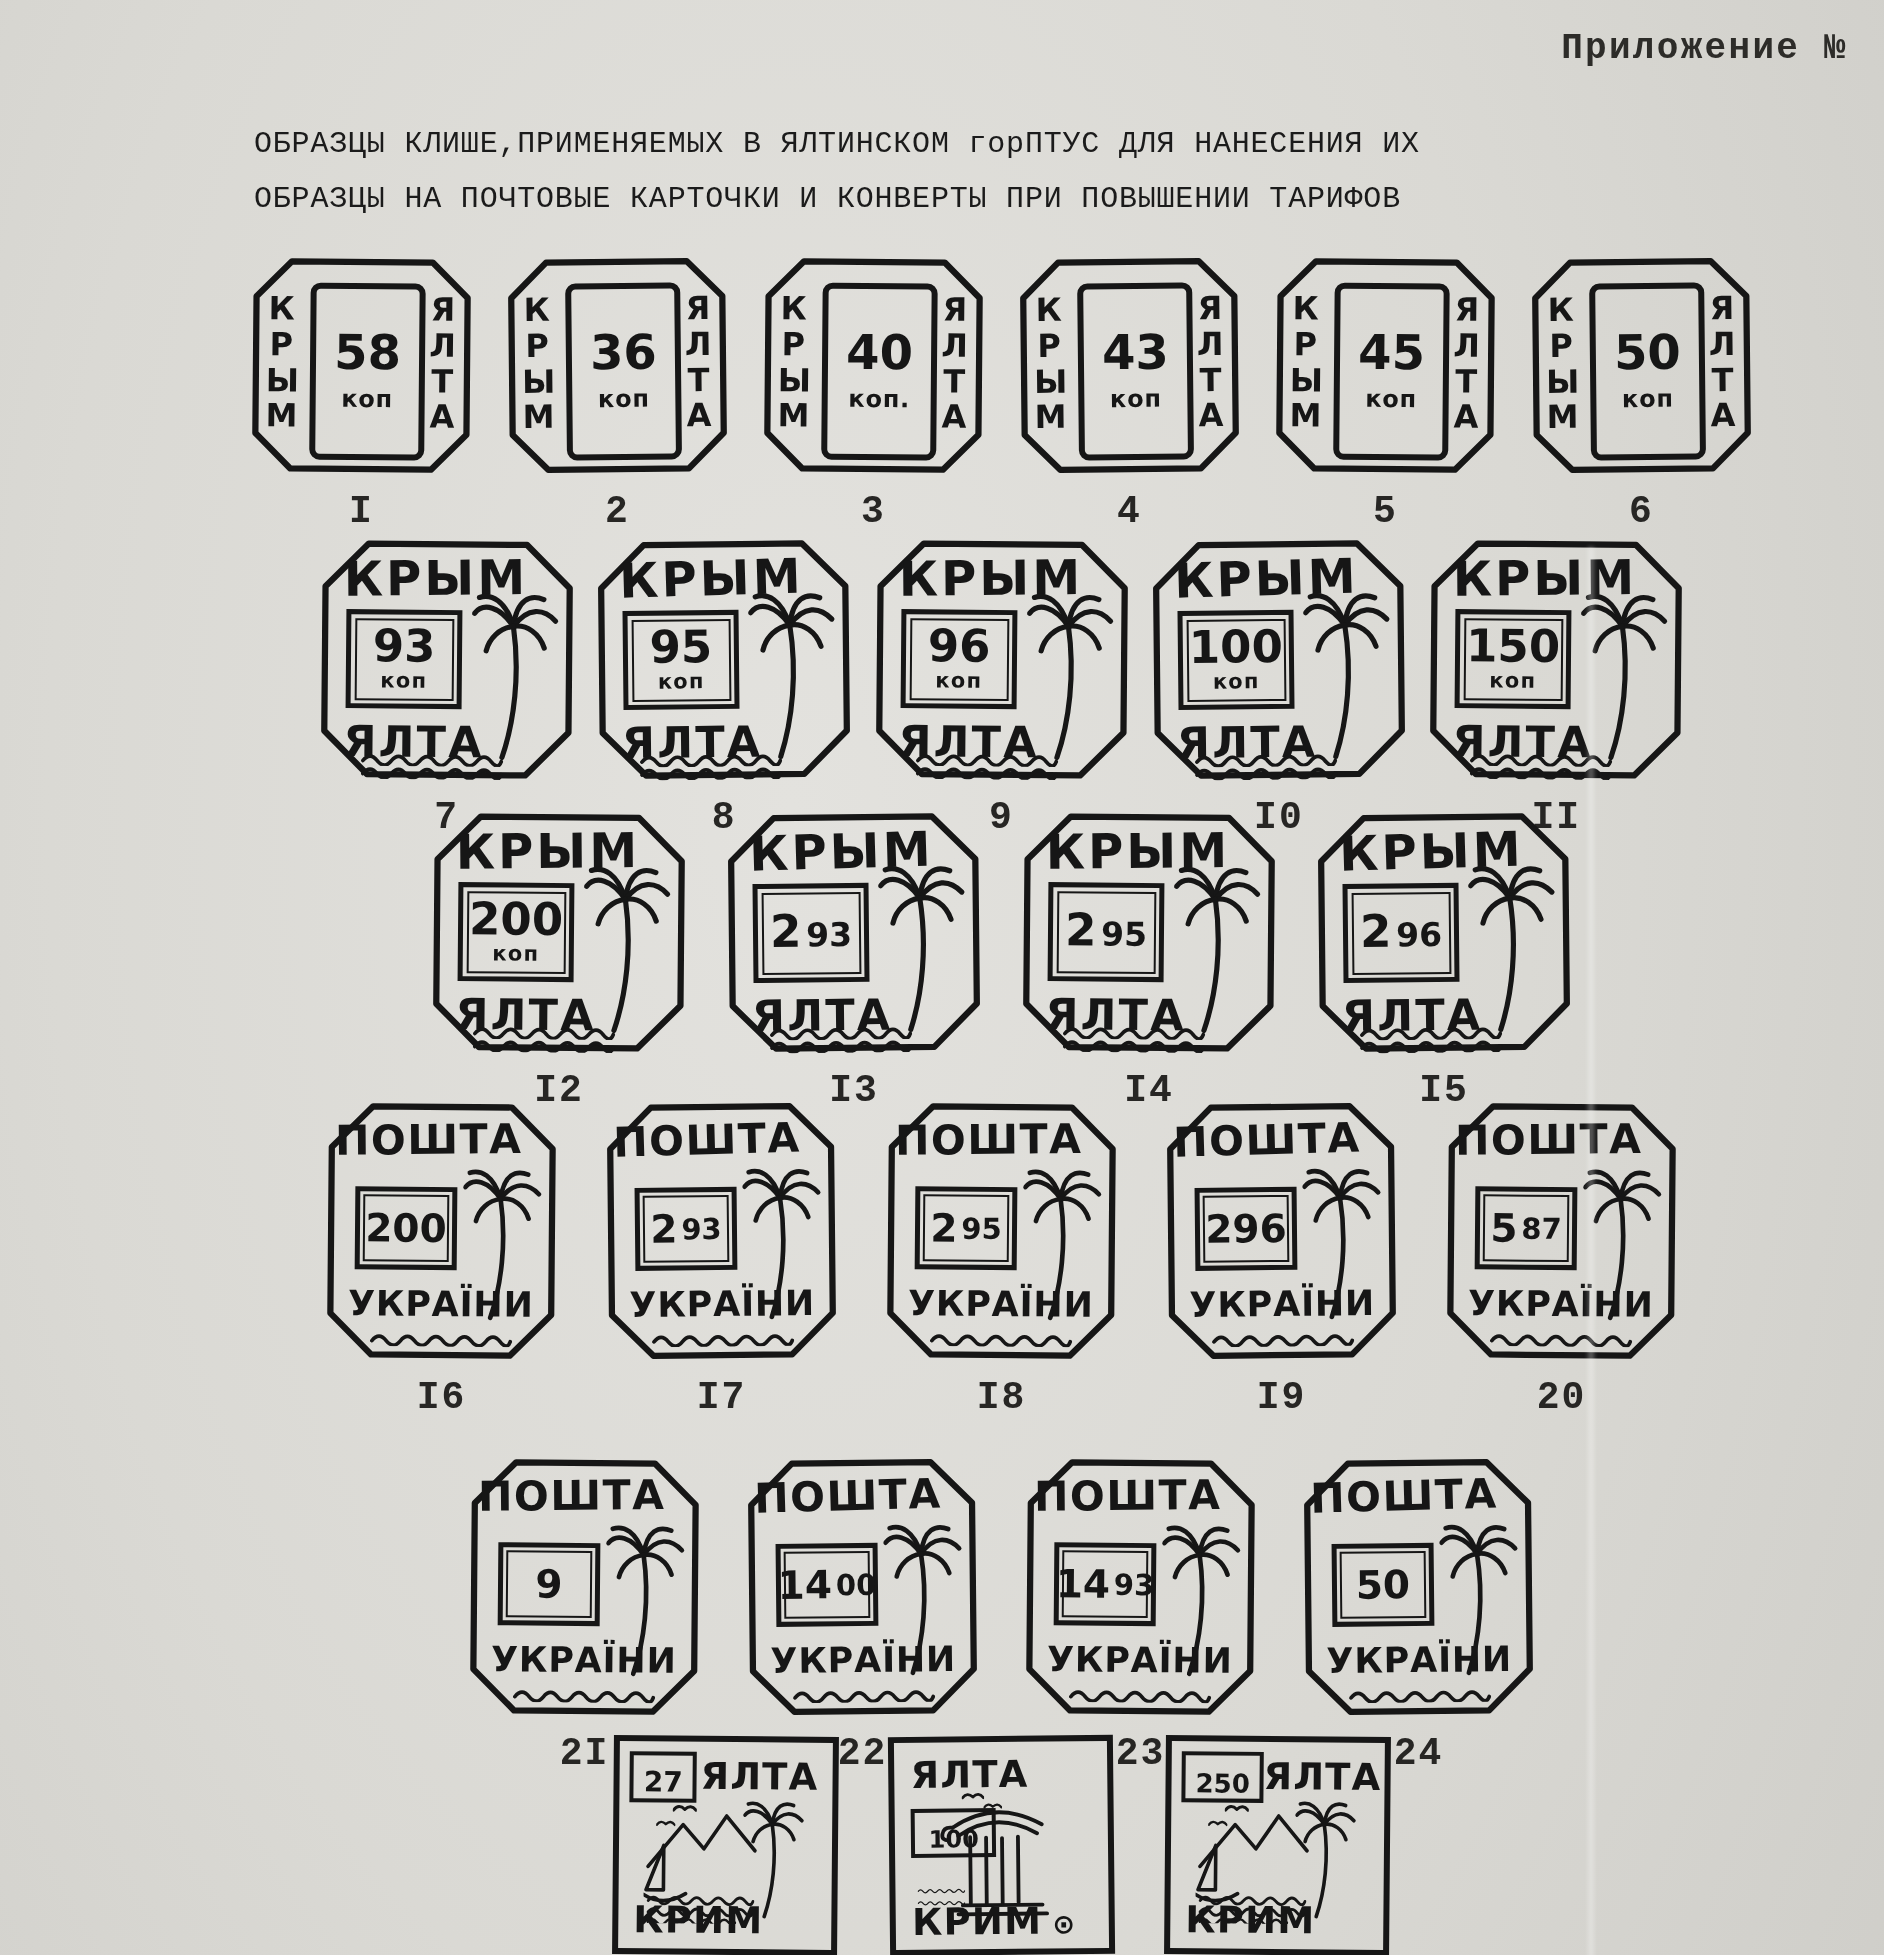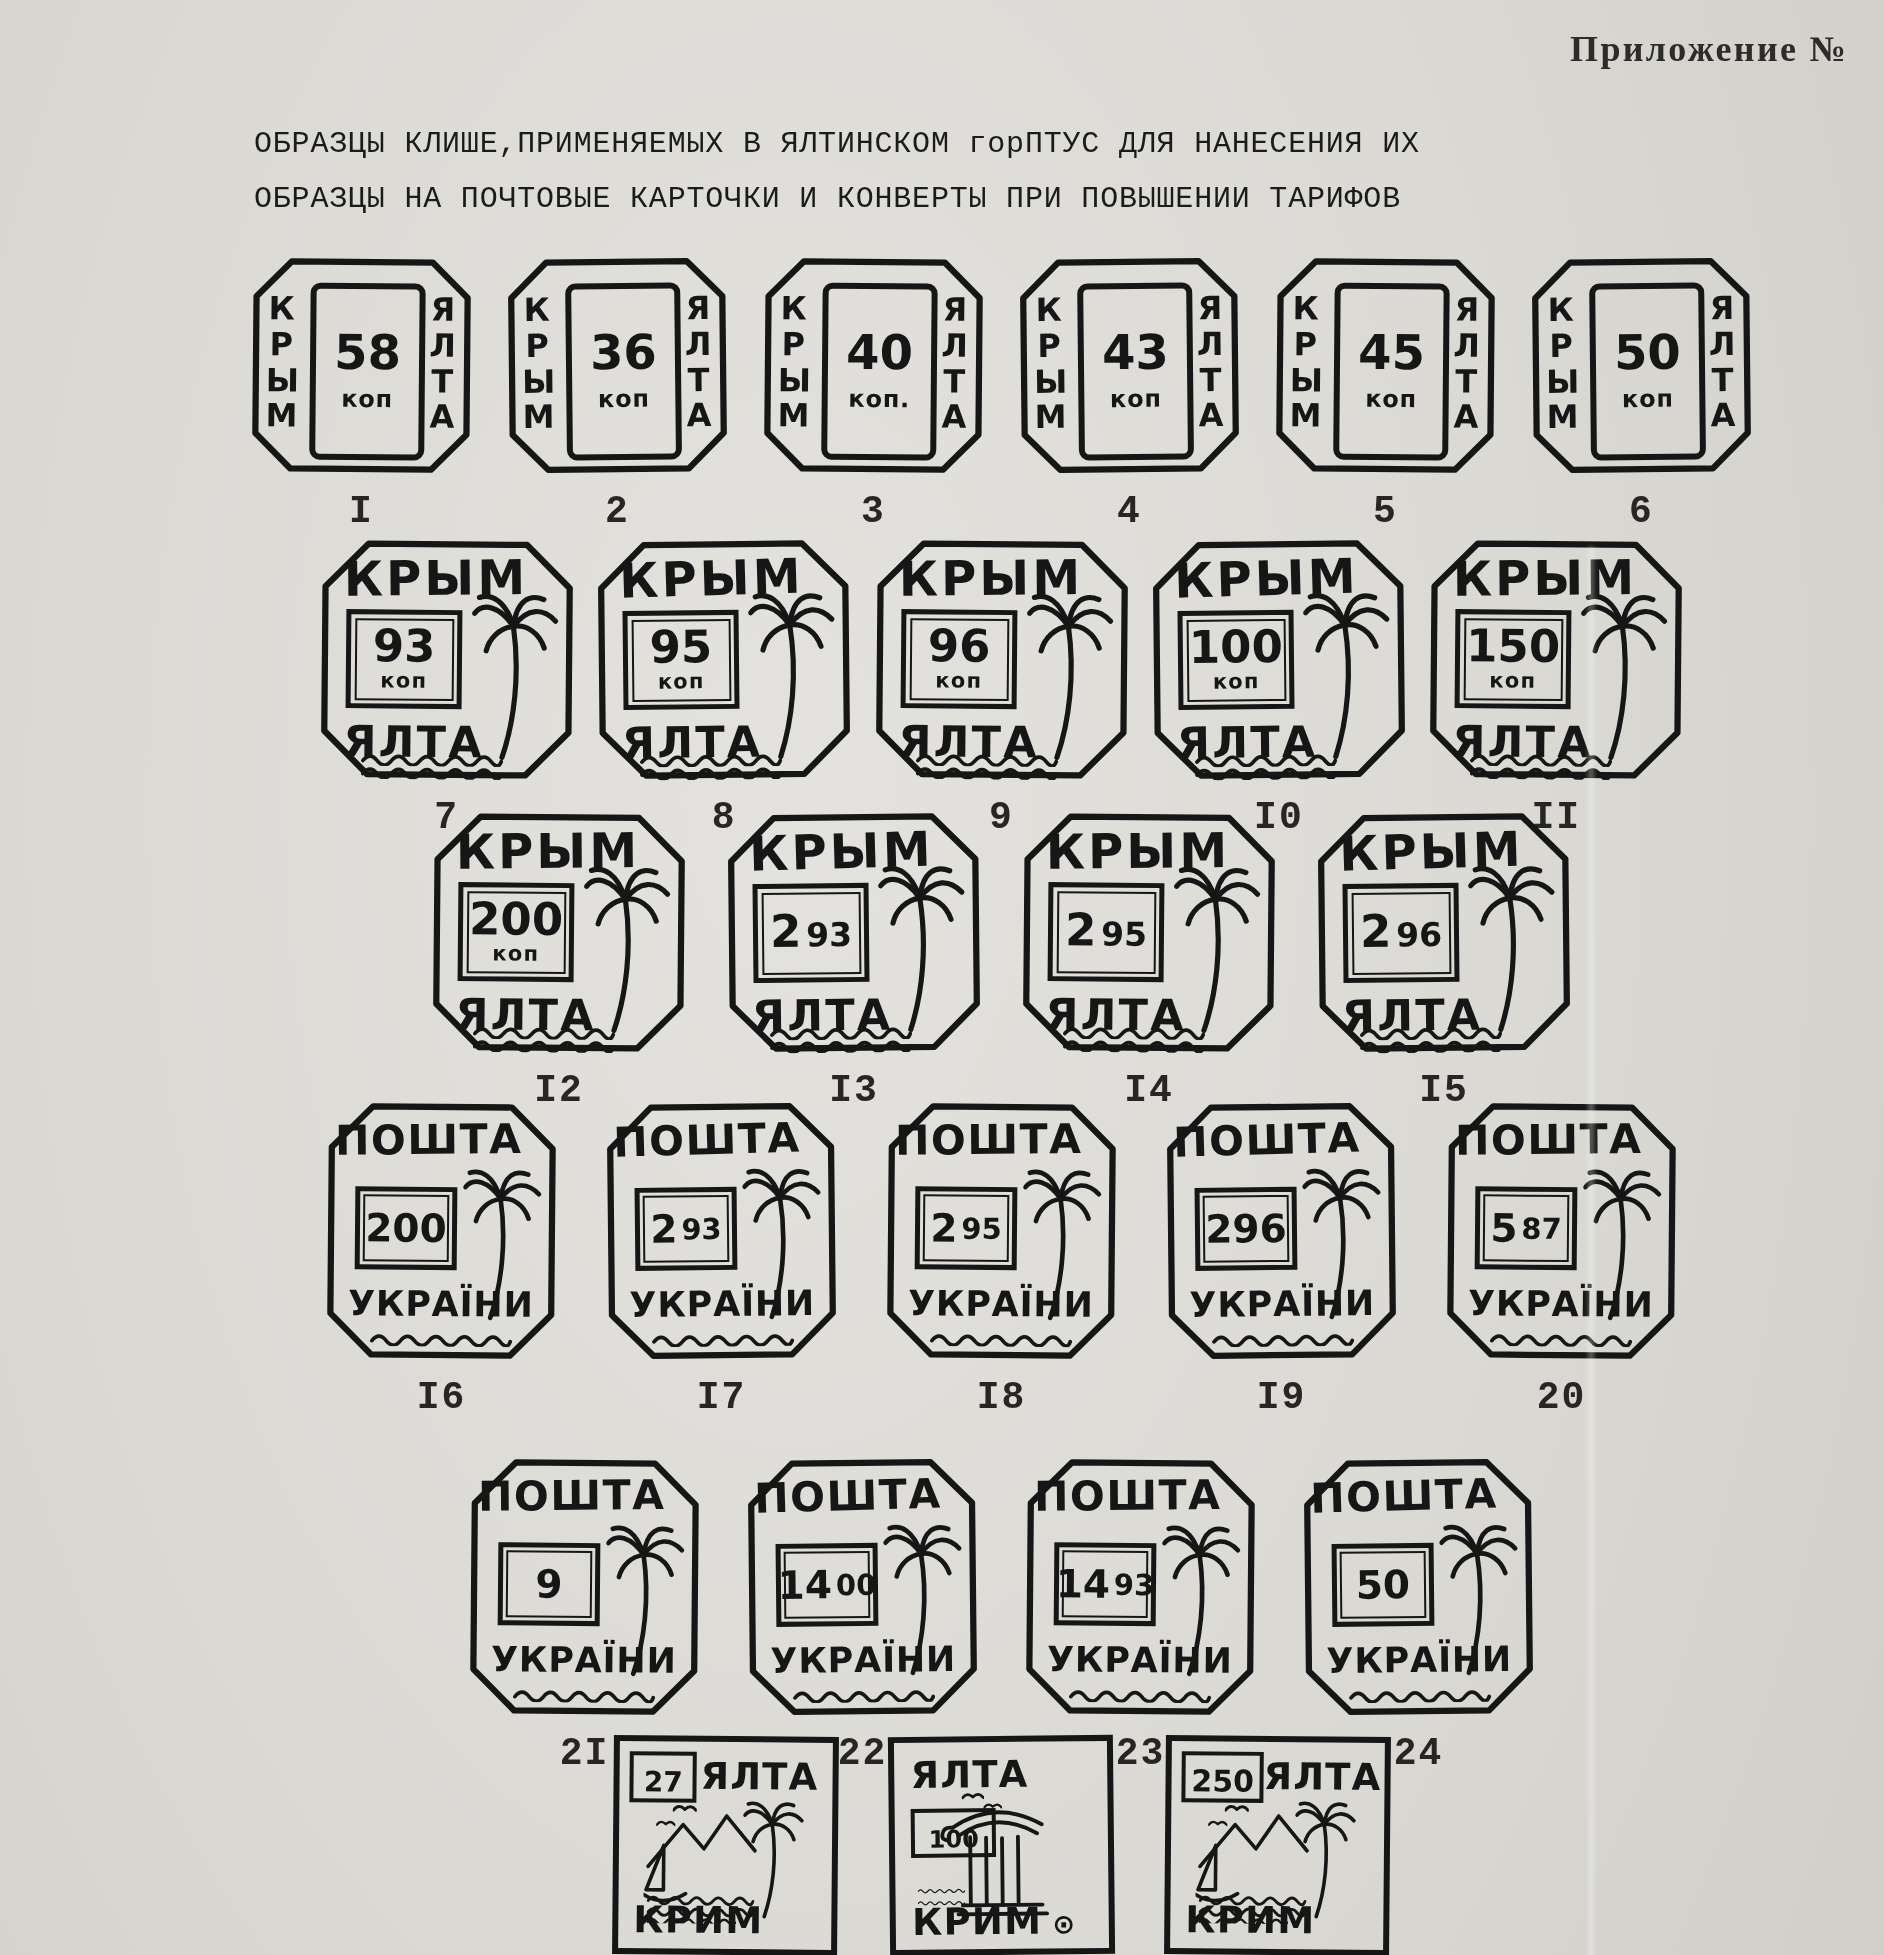--- a/index.html
+++ b/index.html
@@ -4,21 +4,21 @@
 <style>
   html,body{margin:0;padding:0;}
   body{font-family:"Liberation Mono", monospace; background:#b9b8b4;}
   #page{position:relative;width:1885px;height:2682px;overflow:hidden;
         background:
           radial-gradient(ellipse at 42% 30%, #e3e2de 0%, #dad9d4 48%, #d0cfca 82%, #c6c5c0 100%);
         color:#1b1b1b;}
   #page::after{content:"";position:absolute;left:1588px;top:547px;width:5.5px;height:2135px;
         background:rgba(255,255,255,.30);filter:blur(2.3px);pointer-events:none;}
   
-  .tw{font-family:Liberation Serif, serif;font-weight:700;color:#2d2c29;}
+  .tw{font-family:Liberation Mono, monospace;font-weight:700;color:#2d2c29;}
   #corner{position:absolute;right:37px;top:28px;font-size:36px;letter-spacing:2.3px;}
   #title{position:absolute;left:254px;top:117px;width:1596px;font-size:30px;letter-spacing:0.8px;line-height:1.82;}
   
   .row{position:absolute;left:0;width:100%;display:flex;justify-content:center;align-items:flex-start;
        transform:translateX(59px);}
   #row0{top:258px;gap:37px}
   #row1{top:540px;gap:25.4px}
   #row2{top:813px;gap:43px}
   #row3{top:1103px;gap:51px}
   #row4{top:1459px;gap:49px}
@@ -80,21 +80,21 @@
   .scene{position:absolute;}
   .v25 .dBox{left:10.2px;top:10.2px;width:59px;height:43px;font-size:28px;}
   .v25 .dTopName{left:81px;top:12.5px;}
   .v25 .dBottomName{left:15px;bottom:7px;}
   .v25 .scene{left:7px;top:53px;width:198px;height:129px;}
   .v26 .dTopName{left:16.4px;top:11px;}
   .v26 .dBox{left:16.4px;top:66px;width:77px;height:41px;font-size:24px;}
   .v26 .scene{left:6.3px;top:47px;width:199px;height:137px;}
   .v26 .dBottomName{left:16.4px;bottom:6.3px;}
   .dMark{font-size:27px;margin-left:10.2px;}
-  .v27 .dBox{left:10.2px;top:10.2px;width:74px;height:43px;font-size:30px;}
+  .v27 .dBox{left:10.2px;top:10.2px;width:74px;height:43px;font-size:26px;}
   .v27 .dTopName{left:92px;top:12.5px;}
   .v27 .dBottomName{left:15px;bottom:7px;}
   .v27 .scene{left:7px;top:53px;width:198px;height:129px;}
   #hidden-defs{position:absolute;width:0;height:0;overflow:hidden;}
 </style>
 </head>
 <body>
 
 <svg id="hidden-defs" aria-hidden="true">
   <defs>

